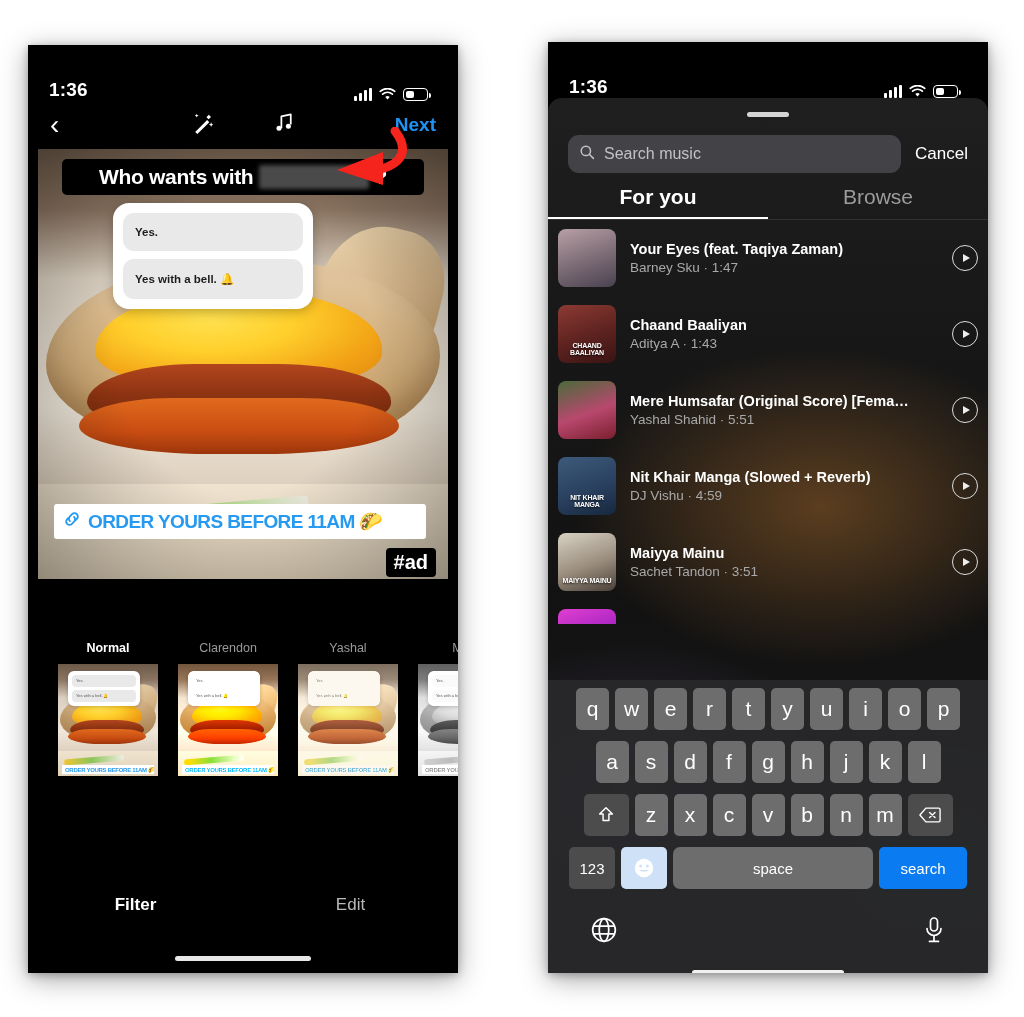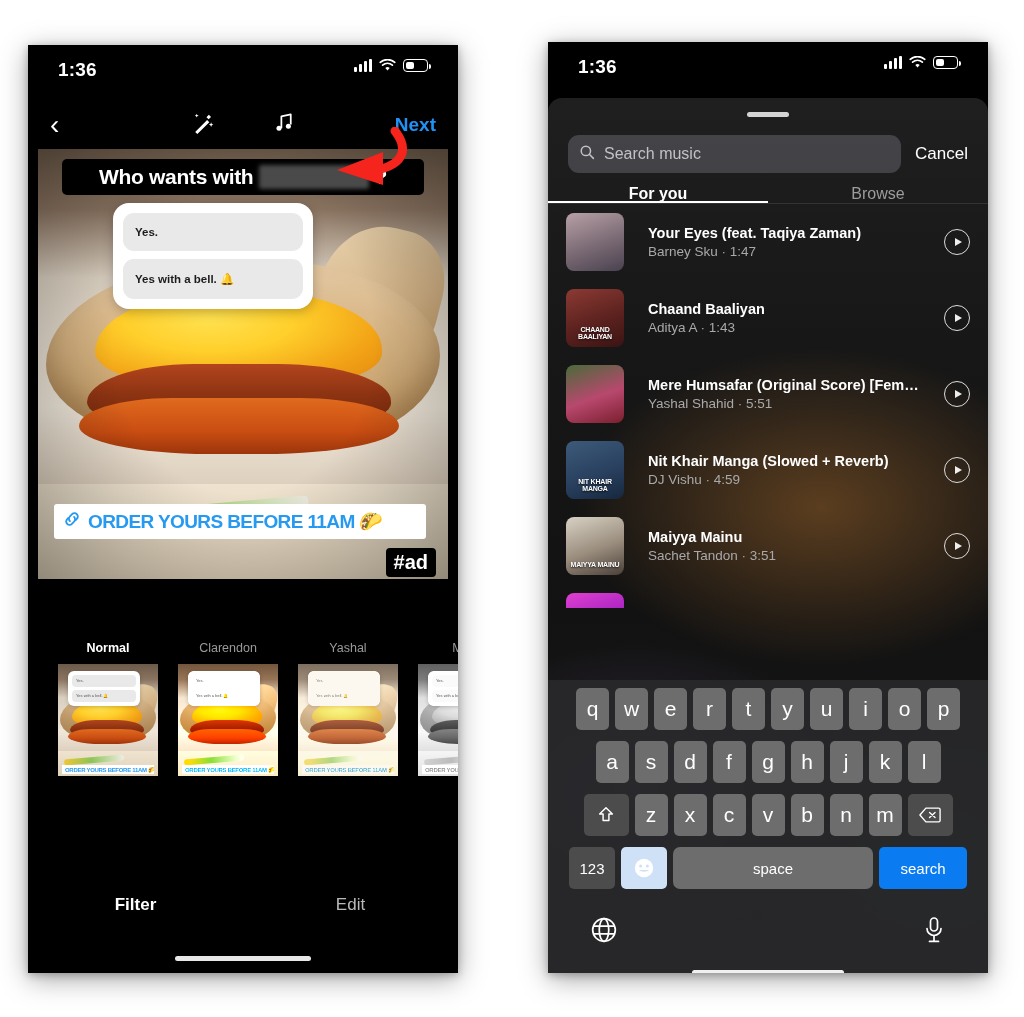--- a/index.html
+++ b/index.html
@@ -17,22 +17,22 @@
     background: #000;
     overflow: hidden;
     box-shadow: 0 6px 26px rgba(0,0,0,0.35), 0 2px 8px rgba(0,0,0,0.25);
   }
   #phone-left  { left: 28px;  top: 45px; width: 430px; height: 928px; }
   #phone-right { left: 548px; top: 42px; width: 440px; height: 931px; }
 
   
   .statusbar {
     position: relative; height: 56px;
-    display: flex; align-items: flex-start; justify-content: space-between;
-    padding: 14px 30px 0 30px; color: #fff;
+    display: flex; align-items: flex-end; justify-content: space-between;
+    padding: 14px 30px 0 21px; color: #fff;
   }
   .status-time { font-size: 19px; font-weight: 700; letter-spacing: .2px; }
   .status-right { display: flex; align-items: center; gap: 7px; }
   .bars { display: flex; align-items: flex-end; gap: 2px; height: 13px; }
   .bars i { display: block; width: 3px; background: #fff; border-radius: 1px; }
   .bars i:nth-child(1){height:5px}
   .bars i:nth-child(2){height:8px}
   .bars i:nth-child(3){height:11px}
   .bars i:nth-child(4){height:13px;background:#fff}
   .wifi svg { display:block; }
@@ -203,30 +203,30 @@
     padding: 0 11px; color: #c2c2c6; font-size: 16px;
   }
   .cancel-btn { color: #fff; font-size: 17px; }
   .saved-pill {
     margin: 14px 16px 0 16px; height: 33px; border-radius: 17px;
     background: rgba(190,190,190,.42);
     display: flex; align-items: center; justify-content: center; gap: 7px;
     color: #fff; font-size: 16px; font-weight: 700;
   }
   .tabs { display: flex; margin-top: 12px; position: relative; }
-  .tab { flex: 1; text-align: center; font-size: 16px; 
+  .tab { flex: 1; text-align: center; font-size: 21px; padding-bottom: 10px;
     color: #9c9c9c; }
   .tab.active { color: #fff; font-weight: 700; }
   .tab-underline { position: absolute; bottom: 0; height: 2px; background: #fff;
     left: 0; width: 50%; }
   .tabs-divider { height: 1px; background: rgba(255,255,255,.10); }
 
   
   .song-list { position: relative; height: 404px; overflow: hidden; }
-  .song { display: flex; align-items: center; gap: 24px; padding: 9px 18px; }
+  .song { display: flex; align-items: center; gap: 14px; padding: 9px 10px; }
   .art { width: 58px; height: 58px; border-radius: 8px; flex: 0 0 58px;
     overflow: hidden; position: relative; }
   .art .lbl { position: absolute; left: 0; right: 0; bottom: 6px;
     text-align: center; font-size: 7px; font-weight: 800; color: #fff;
     letter-spacing: -.2px; line-height: 1.1; text-shadow: 0 1px 2px rgba(0,0,0,.8);}
   .song-meta { flex: 1; min-width: 0; }
   .song-title { color: #fff; font-size: 14.5px; font-weight: 700;
     white-space: nowrap; overflow: hidden; text-overflow: ellipsis; }
   .song-sub { color: #a9a9a9; font-size: 13.5px; margin-top: 3px;
     white-space: nowrap; overflow: hidden; text-overflow: ellipsis; }

